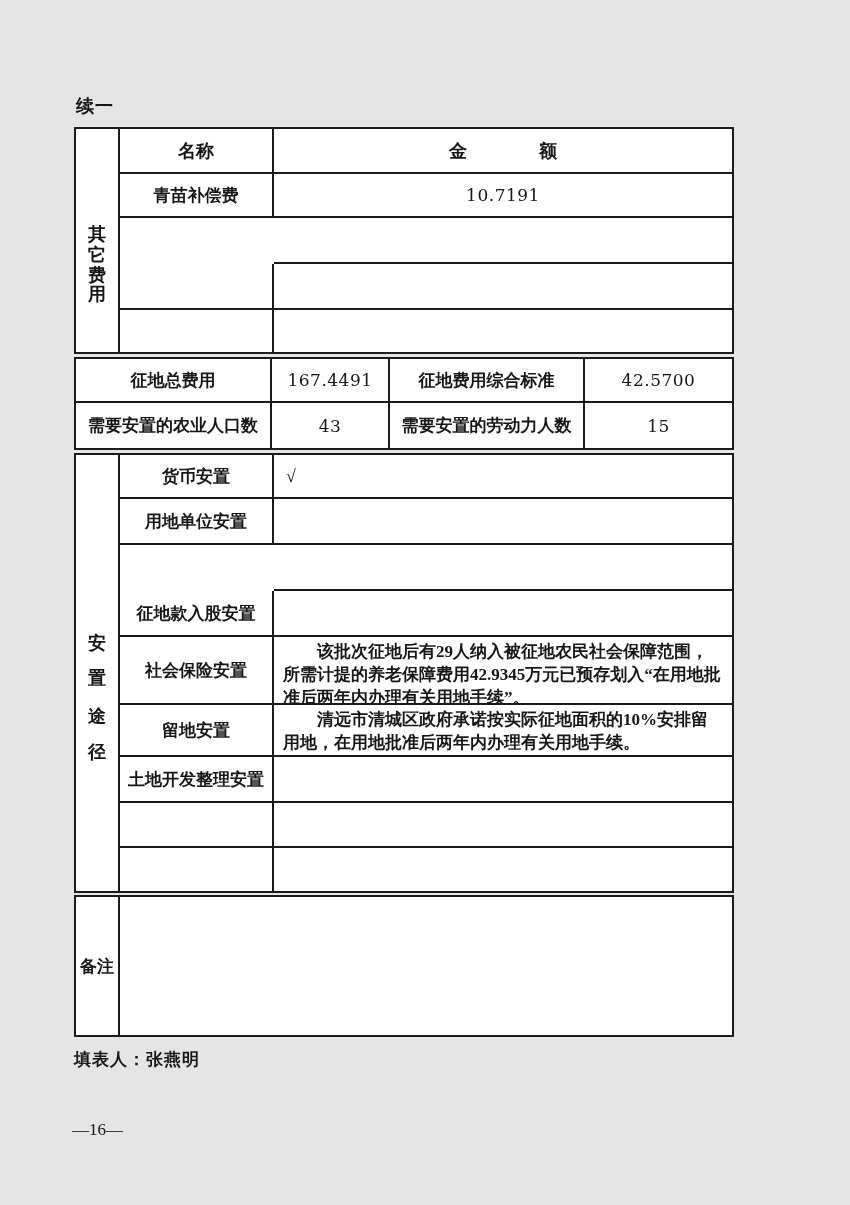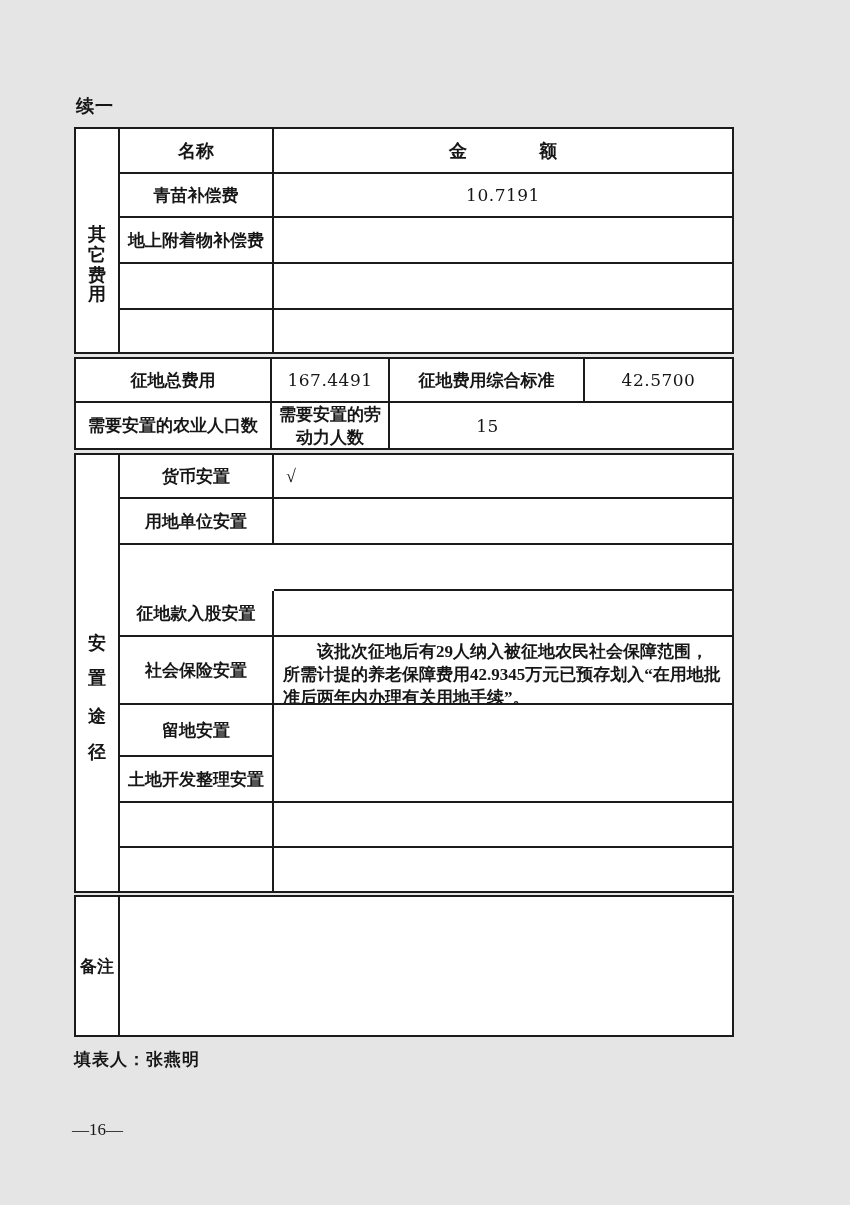--- a/index.html
+++ b/index.html
@@ -84,37 +84,37 @@
   <div class="tbl grid g1" style="top:127px;">
     <div class="cell vcell span5 br">
       <span class="vtext">其它费用</span>
     </div>
     <div class="cell hdr br bb" style="grid-column:2;grid-row:1;">名称</div>
     <div class="cell br bb" style="grid-column:2;grid-row:2;">青苗补偿费</div>
 
     <div class="cell hdr bb" style="grid-column:3;grid-row:1;">金　　　　额</div>
     <div class="cell num bb" style="grid-column:3;grid-row:2;">10.7191</div>
 
-    <div class="cell br bb" style="grid-column:2;grid-row:3;">地上附着物补偿费</div>
     <div class="cell num bb" style="grid-column:3;grid-row:3;"></div>
 
     <div class="cell br bb" style="grid-column:2;grid-row:4;"></div>
     <div class="cell num bb" style="grid-column:3;grid-row:4;"></div>
 
     <div class="cell br" style="grid-column:2;grid-row:5;"></div>
     <div class="cell num" style="grid-column:3;grid-row:5;"></div>
   </div>
 
   <div class="tbl grid g2" style="top:357px;">
     <div class="cell br bb">征地总费用</div>
     <div class="cell num br bb">167.4491</div>
     <div class="cell br bb">征地费用综合标准</div>
     <div class="cell num bb">42.5700</div>
 
     <div class="cell br">需要安置的农业人口数</div>
+    <div class="cell num br">43</div>
     <div class="cell br">需要安置的劳动力人数</div>
     <div class="cell num">15</div>
   </div>
 
   <div class="tbl grid g4" style="top:453px;">
     <div class="cell vcell span9 br">
       <span class="vtext wide">安置途径</span>
     </div>
 
     <div class="cell br bb" style="grid-column:2;grid-row:1;">货币安置</div>
@@ -125,20 +125,21 @@
 
     <div class="cell bb" style="grid-column:3;grid-row:3;"></div>
 
     <div class="cell br bb" style="grid-column:2;grid-row:4;">征地款入股安置</div>
     <div class="cell bb" style="grid-column:3;grid-row:4;"></div>
 
     <div class="cell br bb" style="grid-column:2;grid-row:5;">社会保险安置</div>
     <div class="cell para bb" style="grid-column:3;grid-row:5;">该批次征地后有29人纳入被征地农民社会保障范围，所需计提的养老保障费用42.9345万元已预存划入“在用地批准后两年内办理有关用地手续”。</div>
 
     <div class="cell br bb" style="grid-column:2;grid-row:6;">留地安置</div>
+    <div class="cell para bb" style="grid-column:3;grid-row:6;">清远市清城区政府承诺按实际征地面积的10%安排留用地，在用地批准后两年内办理有关用地手续。</div>
 
     <div class="cell br bb" style="grid-column:2;grid-row:7;">土地开发整理安置</div>
     <div class="cell bb" style="grid-column:3;grid-row:7;"></div>
 
     <div class="cell br bb" style="grid-column:2;grid-row:8;"></div>
     <div class="cell bb" style="grid-column:3;grid-row:8;"></div>
 
     <div class="cell br" style="grid-column:2;grid-row:9;"></div>
     <div class="cell" style="grid-column:3;grid-row:9;"></div>
   </div>

